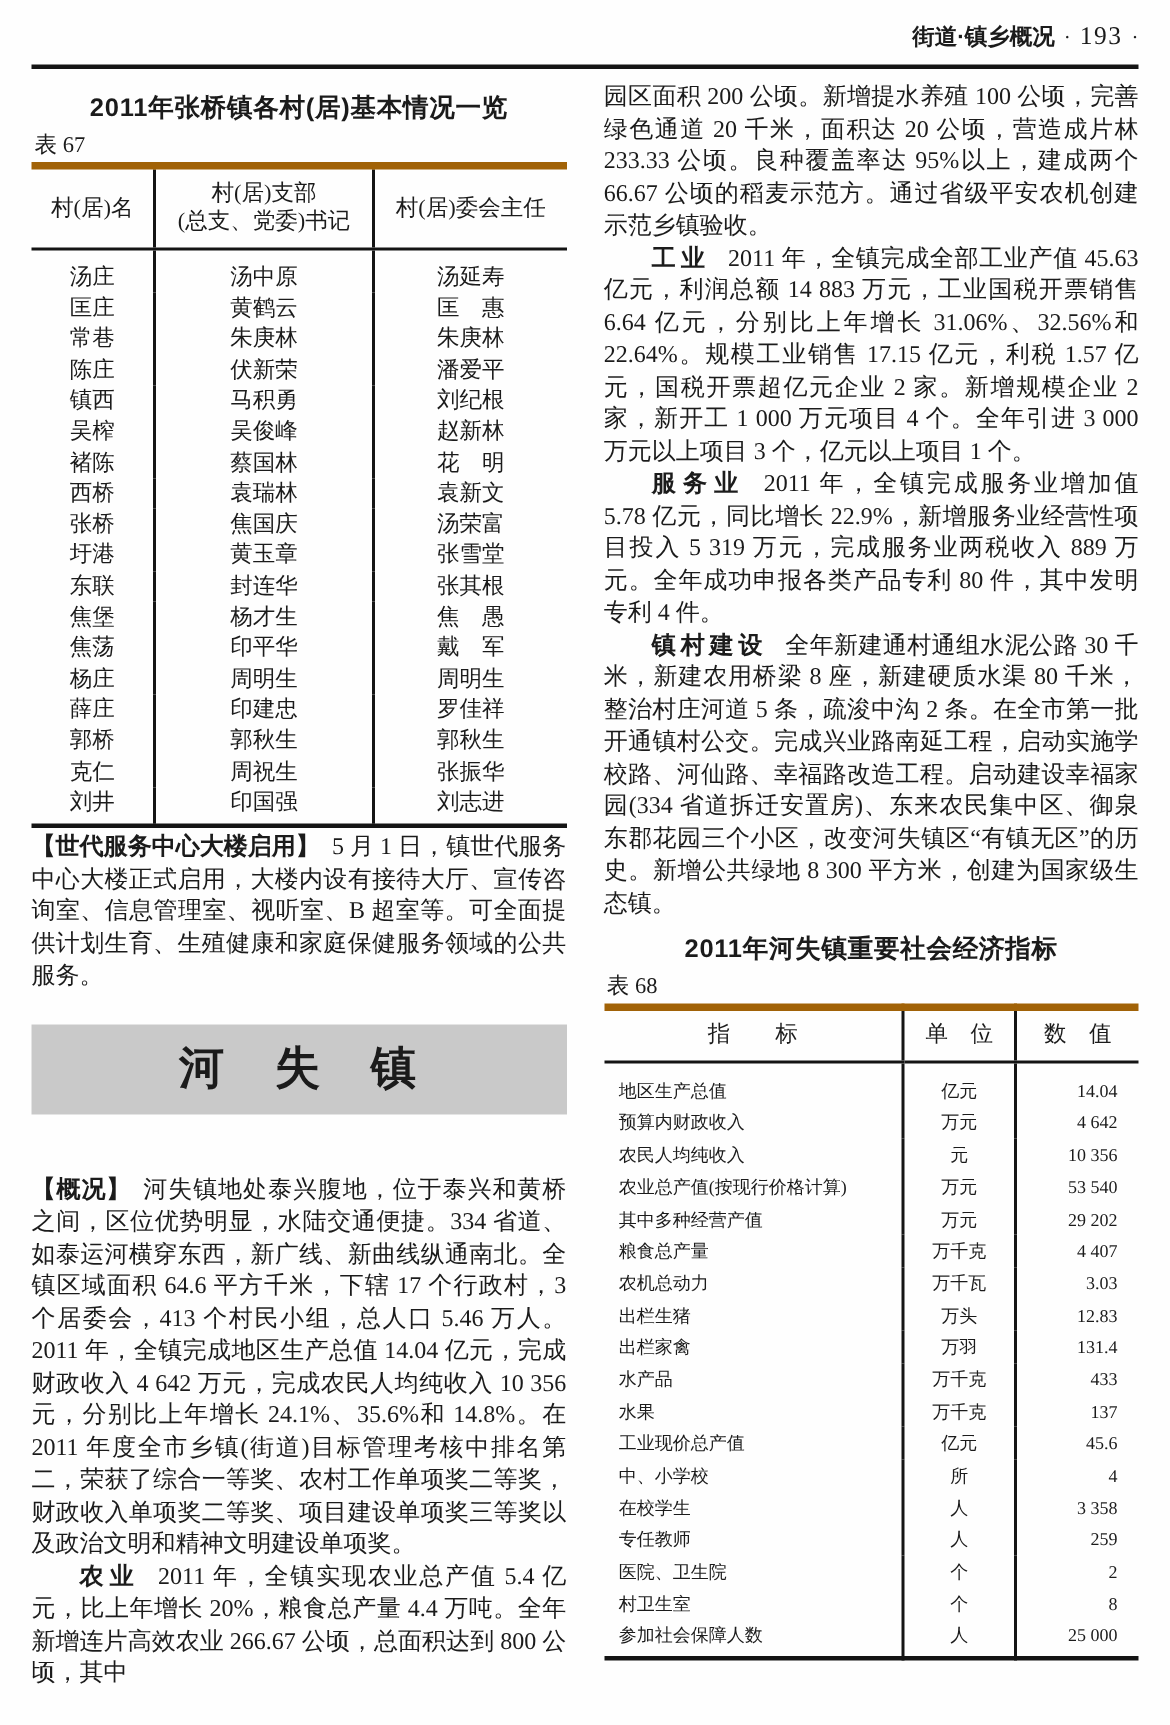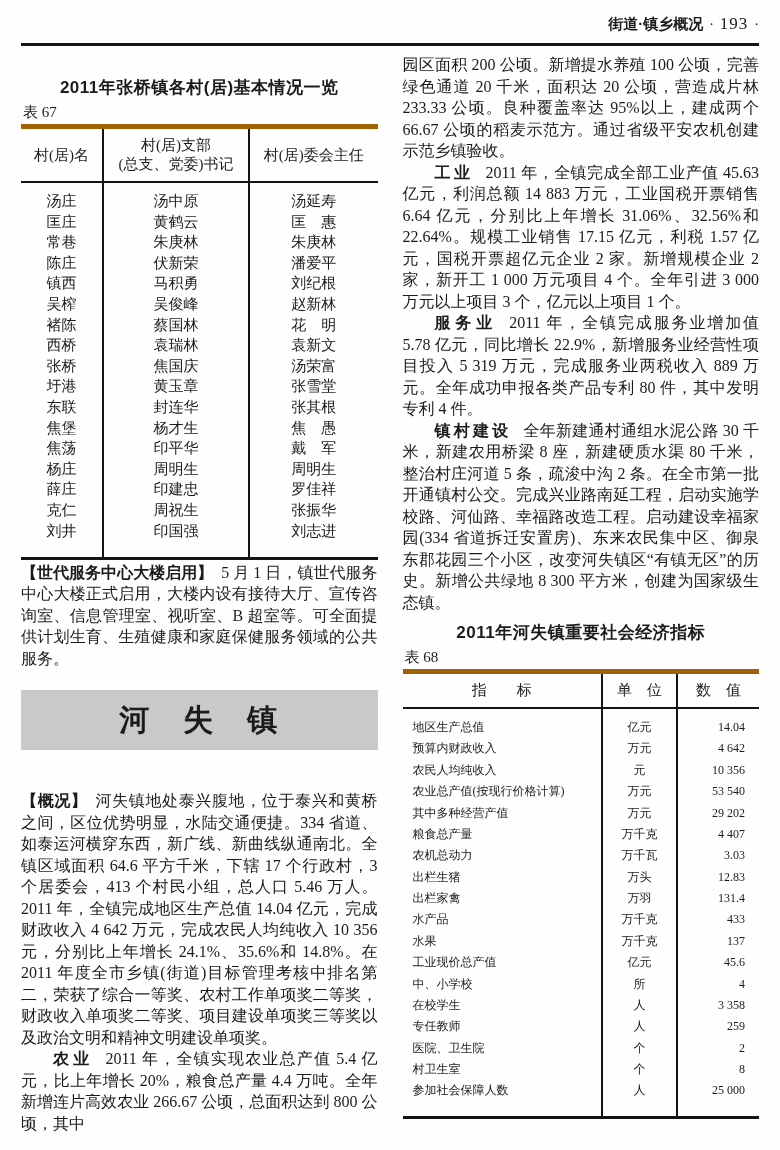--- a/index.html
+++ b/index.html
@@ -31,21 +31,21 @@
   }
   .tbl-label { font-size:15px; margin:4px 0 2px 2px; }
 
   
   table { width:100%; border-collapse:collapse; border-top:5px solid #a16207; border-bottom:3px solid #141414; }
   thead th { font-weight:400; text-align:center; border-bottom:2px solid #141414; padding:7px 2px; font-size:15px; line-height:19px; }
   .vl { border-left:2px solid #141414; }
   .pre { white-space:pre-line; }
   tbody td { text-align:center; font-size:15px; line-height:16px; padding:2.3px 2px; }
   tbody tr:first-child td { padding-top:10px; }
-  tbody tr:last-child td { padding-bottom:18px; }
+  tbody tr:last-child td { padding-bottom:6px; }
 
   .t67 { margin-top:2px; }
   .t67 col.c1{width:23%;} .t67 col.c2{width:41%;} .t67 col.c3{width:36%;}
 
   .t68 col.c1{width:56%;} .t68 col.c2{width:21%;} .t68 col.c3{width:23%;}
   .t68 tbody td { font-size:12px; padding:2.7px 2px; }
   .t68 tbody td:first-child { text-align:left; padding-left:10px; }
   .t68 tbody td:last-child  { text-align:right; padding-right:14px; }
 
   
@@ -56,21 +56,21 @@
   .signature { text-align:right; padding-right:14px; line-height:21.5px; }
 
   
   .banner {
     margin-top:21px; height:60px; background:var(--banner-bg);
     display:flex; align-items:center; justify-content:center;
     font-family:"Liberation Sans","DejaVu Sans",sans-serif;
     font-weight:700; font-size:30px; letter-spacing:2px;
   }
 
-  .mt12{margin-top:28px;} .mt14{margin-top:2px;} .mt40{margin-top:40px;}
+  .mt12{margin-top:12px;} .mt14{margin-top:2px;} .mt40{margin-top:40px;}
   .t68-title{margin-top:8px;}
 </style>
 </head>
 <body>
 
 <div class="page">
 
   <div class="page-header">
     <span class="ph-section">街道·镇乡概况</span>
     <span class="ph-dot">·</span>
@@ -170,20 +170,25 @@
               <td>杨庄</td>
               <td class="vl">周明生</td>
               <td class="vl">周明生</td>
             </tr>
             <tr>
               <td>薛庄</td>
               <td class="vl">印建忠</td>
               <td class="vl">罗佳祥</td>
             </tr>
             <tr>
+              <td>郭桥</td>
+              <td class="vl">郭秋生</td>
+              <td class="vl">郭秋生</td>
+            </tr>
+            <tr>
               <td>克仁</td>
               <td class="vl">周祝生</td>
               <td class="vl">张振华</td>
             </tr>
             <tr>
               <td>刘井</td>
               <td class="vl">印国强</td>
               <td class="vl">刘志进</td>
             </tr>
           </tbody>

